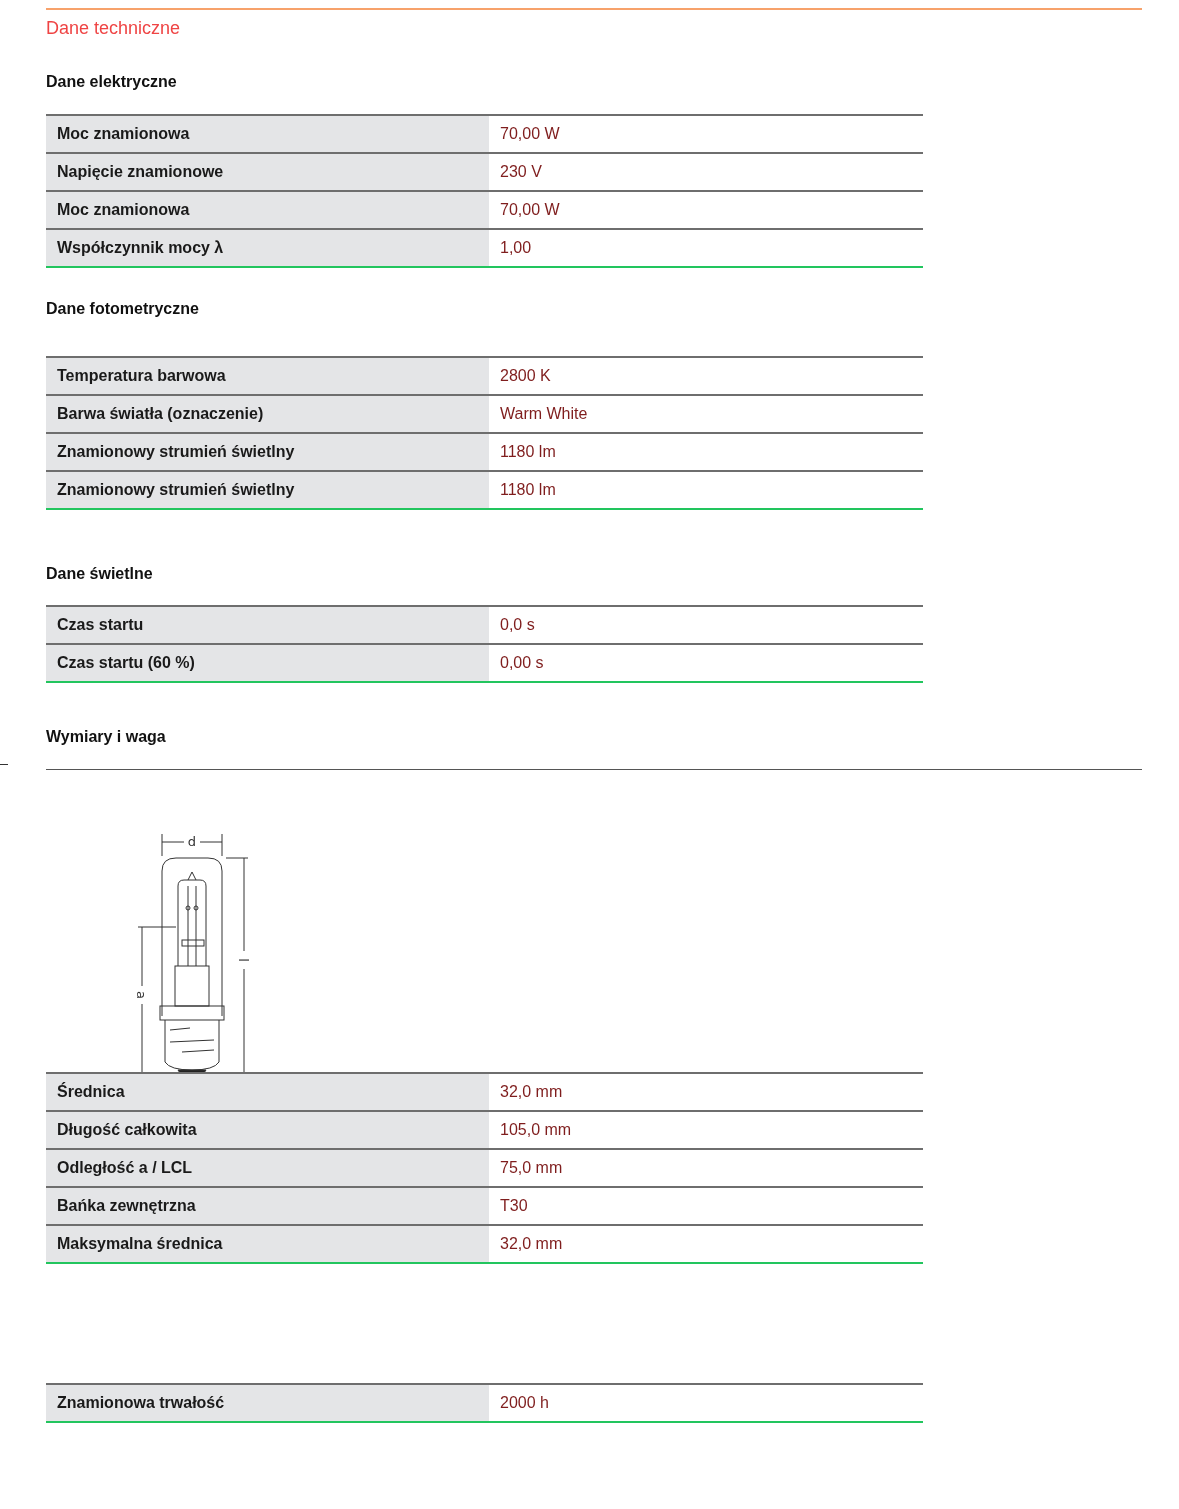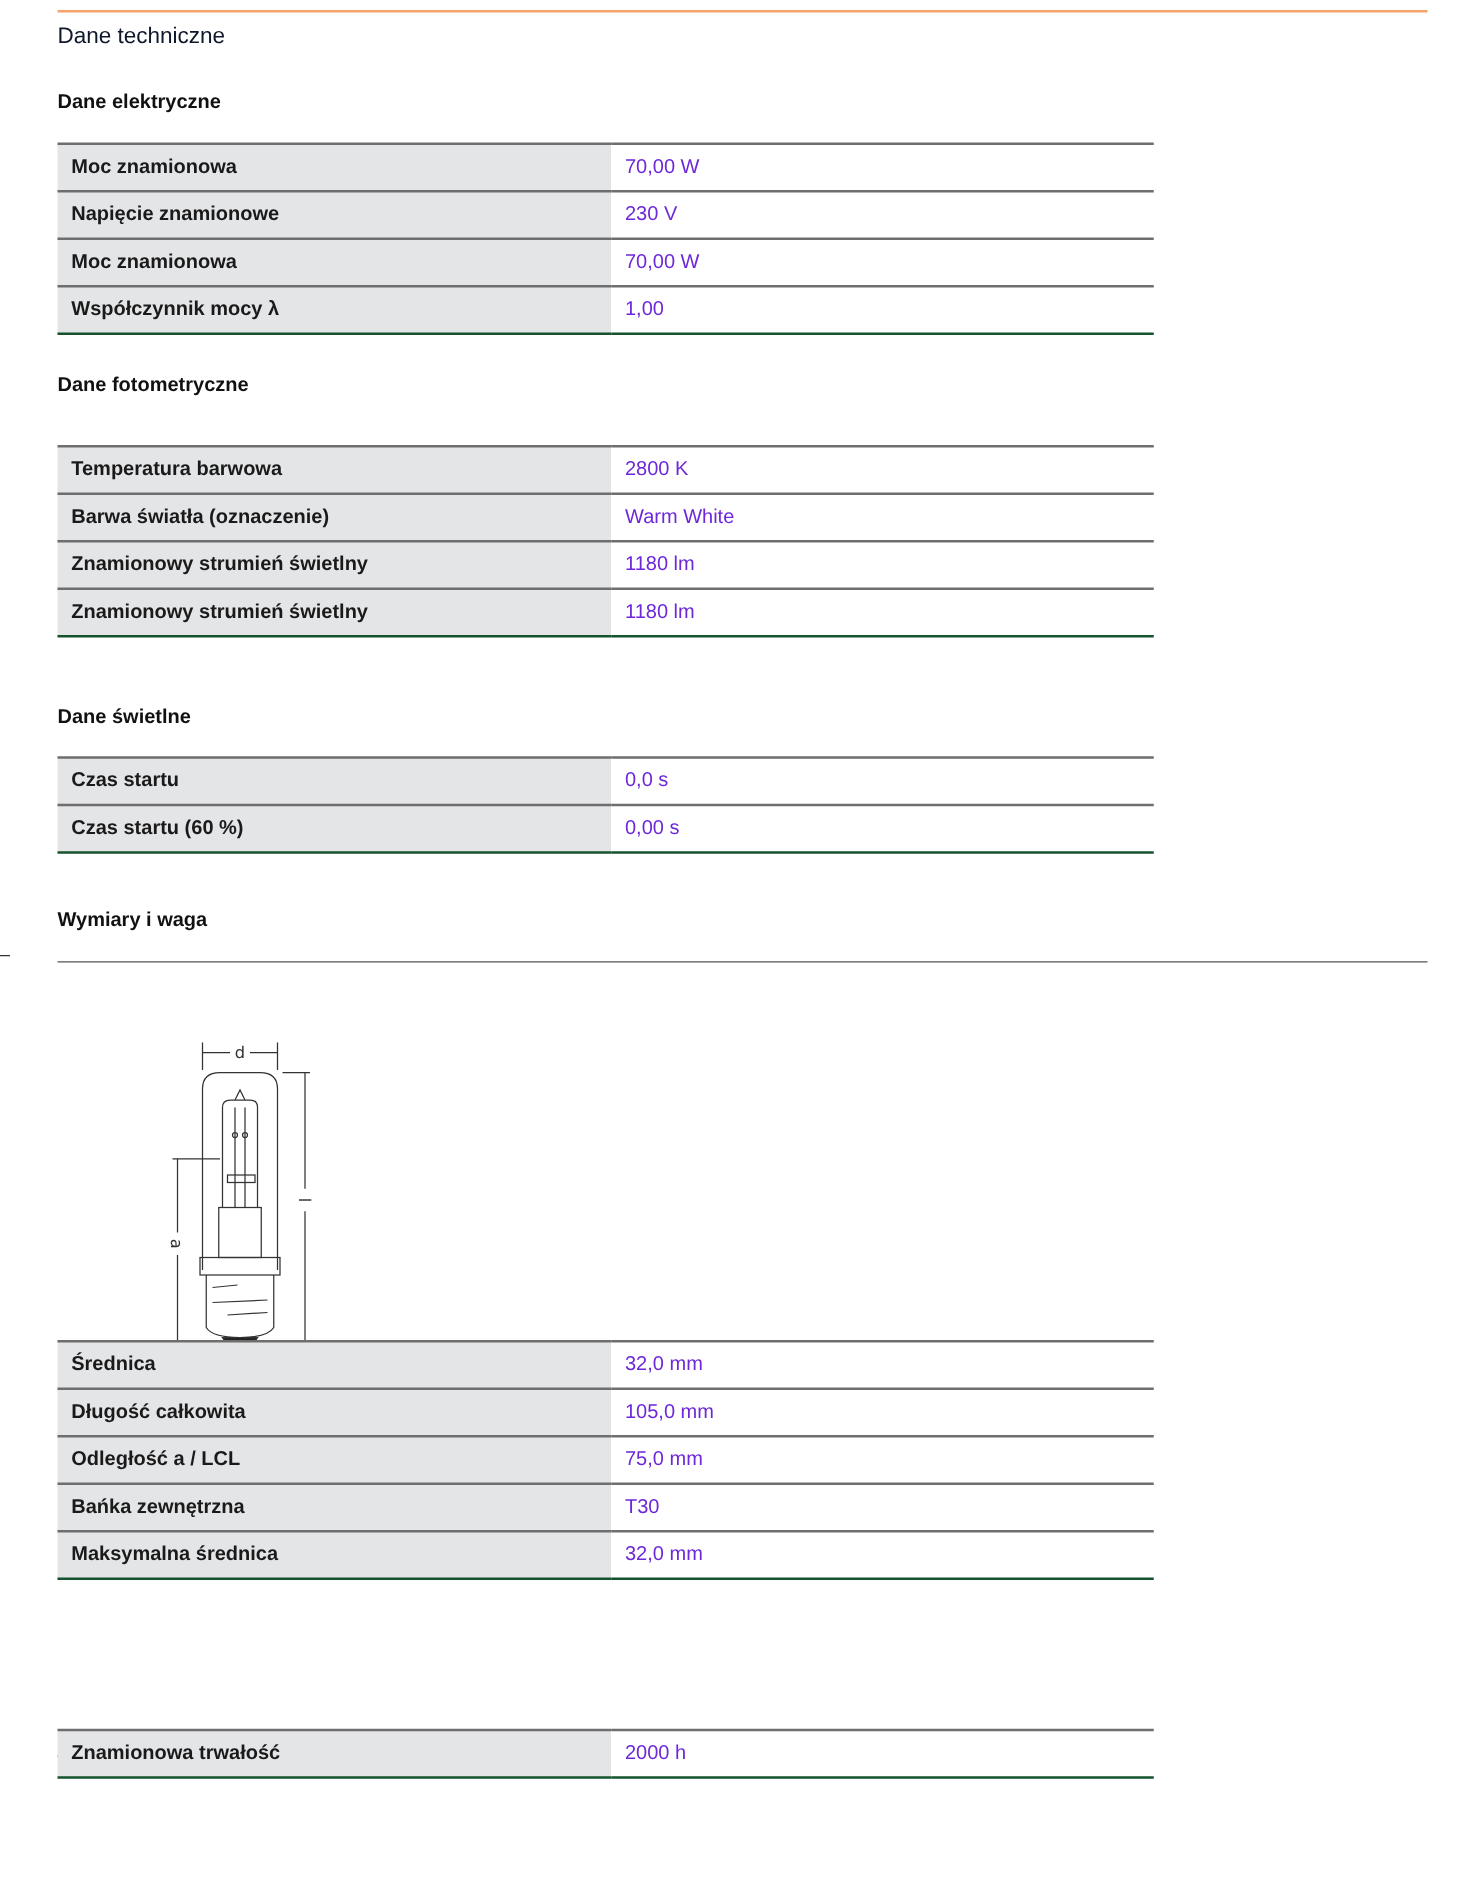--- a/index.html
+++ b/index.html
@@ -1,24 +1,24 @@
 <!DOCTYPE html>
 <html><head>
 <meta charset="utf-8">
 <style>
   html, body { margin: 0; padding: 0; background: #ffffff; }
   body { width: 1179px; height: 1509px; position: relative; font-family: "Liberation Sans", "DejaVu Sans", sans-serif; color: #111; overflow: hidden; }
   .orange-rule { position: absolute; left: 46px; top: 8px; width: 1096px; height: 2px; background: #f7a26b; }
-  .page-title { position: absolute; left: 46px; top: 18px; font-size: 18px; color: #0f172a; }
+  .page-title { position: absolute; left: 46px; top: 18px; font-size: 18px; color: #ef4444; }
   .section-title { position: absolute; left: 46px; font-size: 16px; font-weight: bold; color: #111; }
   table.spec { position: absolute; left: 46px; width: 877px; border-collapse: collapse; font-size: 16px; }
   table.spec td { height: 36px; padding: 0 11px; border-top: 2px solid #6e6e6e; }
-  table.spec tr:last-child td { border-bottom: 2px solid #14532d; }
+  table.spec tr:last-child td { border-bottom: 2px solid #22c55e; }
   table.spec td.k { width: 421px; background: #e4e5e7; font-weight: bold; color: #1a1a1a; }
-  table.spec td.v { background: #ffffff; color: #6d28d9; }
+  table.spec td.v { background: #ffffff; color: #7f1d1d; }
   .left-tick { position: absolute; left: 0; top: 764px; width: 8px; height: 1px; background: #333; }
   .wide-rule { position: absolute; left: 46px; top: 769px; width: 1096px; height: 1px; background: #555; }
   .diagram { position: absolute; left: 130px; top: 826px; width: 130px; height: 256px; }
 </style>
 </head>
 <body>
 
 <div class="orange-rule"></div>
 <div class="page-title">Dane techniczne</div>
 

